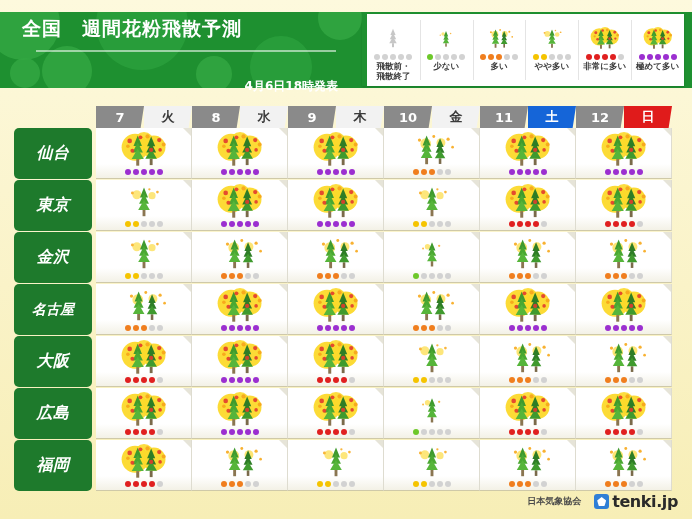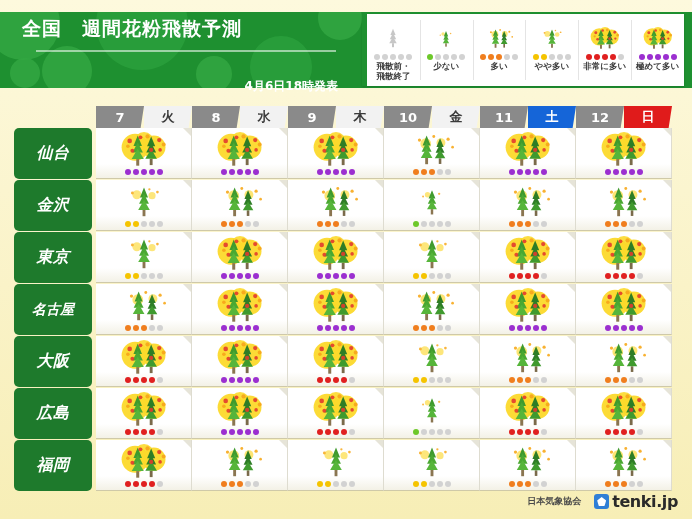--- a/index.html
+++ b/index.html
@@ -708,20 +708,221 @@
                 <span class="dot on-5"></span>
                 <span class="dot on-5"></span>
                 <span class="dot on-5"></span>
                 <span class="dot on-5"></span>
                 <span class="dot on-5"></span>
               </div>
             </div>
           </div>
         </div>
         <div class="data-row">
+          <div class="city">東京</div>
+          <div class="cells">
+            <div class="cell">
+              <div class="cell-art">
+                <svg width="72" height="34" viewBox="0 0 80 38">
+                  <circle cx="32" cy="12" r="5" fill="#fde05a" opacity="0.8"></circle>
+                  <circle cx="49" cy="13" r="4" fill="#fde05a" opacity="0.8"></circle>
+                  <g transform="translate(40,23) scale(1)">
+                    <rect x="-1.6" y="6" width="3.2" height="7" fill="#8a7550"></rect>
+                    <polygon points="0,-19 -4.5,-8 4.5,-8" fill="#3f9a2e"></polygon>
+                    <polygon points="0,-12 -5.5,-1 5.5,-1" fill="#4aa832"></polygon>
+                    <polygon points="0,-5 -6.5,6 6.5,6" fill="#56b53a"></polygon>
+                  </g>
+                  <circle cx="27" cy="10" r="1.6" fill="#f7a81b" opacity="0.85"></circle>
+                  <circle cx="55" cy="9" r="1.5" fill="#f7a81b" opacity="0.85"></circle>
+                  <circle cx="46" cy="6" r="1.3" fill="#f7a81b" opacity="0.85"></circle>
+                </svg>
+              </div>
+              <div class="dots">
+                <span class="dot on-2"></span>
+                <span class="dot on-2"></span>
+                <span class="dot"></span>
+                <span class="dot"></span>
+                <span class="dot"></span>
+              </div>
+            </div>
+            <div class="cell">
+              <div class="cell-art">
+                <svg width="72" height="34" viewBox="0 0 80 38">
+                  <circle cx="30" cy="17" r="15" fill="#fcd92b" opacity="0.95"></circle>
+                  <circle cx="51" cy="17" r="13" fill="#fcd92b" opacity="0.95"></circle>
+                  <circle cx="40" cy="11" r="11" fill="#fcd92b" opacity="0.9"></circle>
+                  <g transform="translate(33,24) scale(1.05)">
+                    <rect x="-1.6" y="6" width="3.2" height="7" fill="#8a7550"></rect>
+                    <polygon points="0,-19 -4.5,-8 4.5,-8" fill="#3f9a2e"></polygon>
+                    <polygon points="0,-12 -5.5,-1 5.5,-1" fill="#4aa832"></polygon>
+                    <polygon points="0,-5 -6.5,6 6.5,6" fill="#56b53a"></polygon>
+                  </g>
+                  <g transform="translate(48,24) scale(1)">
+                    <rect x="-1.6" y="6" width="3.2" height="7" fill="#7a6a4a"></rect>
+                    <polygon points="0,-19 -4.5,-8 4.5,-8" fill="#2e7d26"></polygon>
+                    <polygon points="0,-12 -5.5,-1 5.5,-1" fill="#2e7d26"></polygon>
+                    <polygon points="0,-5 -6.5,6 6.5,6" fill="#3f9a2e"></polygon>
+                  </g>
+                  <circle cx="24" cy="10" r="2.6" fill="#e23a2e" opacity="0.9"></circle>
+                  <circle cx="57" cy="9" r="2.4" fill="#e23a2e" opacity="0.9"></circle>
+                  <circle cx="36" cy="6" r="2.2" fill="#e23a2e" opacity="0.9"></circle>
+                  <circle cx="48" cy="20" r="2.4" fill="#e23a2e" opacity="0.9"></circle>
+                  <circle cx="27" cy="21" r="2.2" fill="#e23a2e" opacity="0.9"></circle>
+                  <circle cx="58" cy="20" r="2" fill="#e23a2e" opacity="0.9"></circle>
+                  <circle cx="44" cy="5" r="2.4" fill="#f7a81b" opacity="0.95"></circle>
+                  <circle cx="62" cy="14" r="2.2" fill="#f7a81b" opacity="0.95"></circle>
+                  <circle cx="22" cy="16" r="2" fill="#f7a81b" opacity="0.95"></circle>
+                </svg>
+              </div>
+              <div class="dots">
+                <span class="dot on-5"></span>
+                <span class="dot on-5"></span>
+                <span class="dot on-5"></span>
+                <span class="dot on-5"></span>
+                <span class="dot on-5"></span>
+              </div>
+            </div>
+            <div class="cell">
+              <div class="cell-art">
+                <svg width="72" height="34" viewBox="0 0 80 38">
+                  <circle cx="30" cy="17" r="15" fill="#fcd92b" opacity="0.95"></circle>
+                  <circle cx="51" cy="17" r="13" fill="#fcd92b" opacity="0.95"></circle>
+                  <circle cx="40" cy="11" r="11" fill="#fcd92b" opacity="0.9"></circle>
+                  <g transform="translate(33,24) scale(1.05)">
+                    <rect x="-1.6" y="6" width="3.2" height="7" fill="#8a7550"></rect>
+                    <polygon points="0,-19 -4.5,-8 4.5,-8" fill="#3f9a2e"></polygon>
+                    <polygon points="0,-12 -5.5,-1 5.5,-1" fill="#4aa832"></polygon>
+                    <polygon points="0,-5 -6.5,6 6.5,6" fill="#56b53a"></polygon>
+                  </g>
+                  <g transform="translate(48,24) scale(1)">
+                    <rect x="-1.6" y="6" width="3.2" height="7" fill="#7a6a4a"></rect>
+                    <polygon points="0,-19 -4.5,-8 4.5,-8" fill="#2e7d26"></polygon>
+                    <polygon points="0,-12 -5.5,-1 5.5,-1" fill="#2e7d26"></polygon>
+                    <polygon points="0,-5 -6.5,6 6.5,6" fill="#3f9a2e"></polygon>
+                  </g>
+                  <circle cx="24" cy="10" r="2.6" fill="#e23a2e" opacity="0.9"></circle>
+                  <circle cx="57" cy="9" r="2.4" fill="#e23a2e" opacity="0.9"></circle>
+                  <circle cx="36" cy="6" r="2.2" fill="#e23a2e" opacity="0.9"></circle>
+                  <circle cx="48" cy="20" r="2.4" fill="#e23a2e" opacity="0.9"></circle>
+                  <circle cx="27" cy="21" r="2.2" fill="#e23a2e" opacity="0.9"></circle>
+                  <circle cx="58" cy="20" r="2" fill="#e23a2e" opacity="0.9"></circle>
+                  <circle cx="44" cy="5" r="2.4" fill="#f7a81b" opacity="0.95"></circle>
+                  <circle cx="62" cy="14" r="2.2" fill="#f7a81b" opacity="0.95"></circle>
+                  <circle cx="22" cy="16" r="2" fill="#f7a81b" opacity="0.95"></circle>
+                </svg>
+              </div>
+              <div class="dots">
+                <span class="dot on-5"></span>
+                <span class="dot on-5"></span>
+                <span class="dot on-5"></span>
+                <span class="dot on-5"></span>
+                <span class="dot on-5"></span>
+              </div>
+            </div>
+            <div class="cell">
+              <div class="cell-art">
+                <svg width="72" height="34" viewBox="0 0 80 38">
+                  <circle cx="32" cy="12" r="5" fill="#fde05a" opacity="0.8"></circle>
+                  <circle cx="49" cy="13" r="4" fill="#fde05a" opacity="0.8"></circle>
+                  <g transform="translate(40,23) scale(1)">
+                    <rect x="-1.6" y="6" width="3.2" height="7" fill="#8a7550"></rect>
+                    <polygon points="0,-19 -4.5,-8 4.5,-8" fill="#3f9a2e"></polygon>
+                    <polygon points="0,-12 -5.5,-1 5.5,-1" fill="#4aa832"></polygon>
+                    <polygon points="0,-5 -6.5,6 6.5,6" fill="#56b53a"></polygon>
+                  </g>
+                  <circle cx="27" cy="10" r="1.6" fill="#f7a81b" opacity="0.85"></circle>
+                  <circle cx="55" cy="9" r="1.5" fill="#f7a81b" opacity="0.85"></circle>
+                  <circle cx="46" cy="6" r="1.3" fill="#f7a81b" opacity="0.85"></circle>
+                </svg>
+              </div>
+              <div class="dots">
+                <span class="dot on-2"></span>
+                <span class="dot on-2"></span>
+                <span class="dot"></span>
+                <span class="dot"></span>
+                <span class="dot"></span>
+              </div>
+            </div>
+            <div class="cell">
+              <div class="cell-art">
+                <svg width="72" height="34" viewBox="0 0 80 38">
+                  <circle cx="30" cy="17" r="15" fill="#fcd92b" opacity="0.95"></circle>
+                  <circle cx="51" cy="17" r="13" fill="#fcd92b" opacity="0.95"></circle>
+                  <circle cx="40" cy="11" r="11" fill="#fcd92b" opacity="0.9"></circle>
+                  <g transform="translate(33,24) scale(1.05)">
+                    <rect x="-1.6" y="6" width="3.2" height="7" fill="#8a7550"></rect>
+                    <polygon points="0,-19 -4.5,-8 4.5,-8" fill="#3f9a2e"></polygon>
+                    <polygon points="0,-12 -5.5,-1 5.5,-1" fill="#4aa832"></polygon>
+                    <polygon points="0,-5 -6.5,6 6.5,6" fill="#56b53a"></polygon>
+                  </g>
+                  <g transform="translate(48,24) scale(1)">
+                    <rect x="-1.6" y="6" width="3.2" height="7" fill="#7a6a4a"></rect>
+                    <polygon points="0,-19 -4.5,-8 4.5,-8" fill="#2e7d26"></polygon>
+                    <polygon points="0,-12 -5.5,-1 5.5,-1" fill="#2e7d26"></polygon>
+                    <polygon points="0,-5 -6.5,6 6.5,6" fill="#3f9a2e"></polygon>
+                  </g>
+                  <circle cx="24" cy="10" r="2.6" fill="#e23a2e" opacity="0.9"></circle>
+                  <circle cx="57" cy="9" r="2.4" fill="#e23a2e" opacity="0.9"></circle>
+                  <circle cx="36" cy="6" r="2.2" fill="#e23a2e" opacity="0.9"></circle>
+                  <circle cx="48" cy="20" r="2.4" fill="#e23a2e" opacity="0.9"></circle>
+                  <circle cx="27" cy="21" r="2.2" fill="#e23a2e" opacity="0.9"></circle>
+                  <circle cx="58" cy="20" r="2" fill="#e23a2e" opacity="0.9"></circle>
+                  <circle cx="44" cy="5" r="2.4" fill="#f7a81b" opacity="0.95"></circle>
+                  <circle cx="62" cy="14" r="2.2" fill="#f7a81b" opacity="0.95"></circle>
+                  <circle cx="22" cy="16" r="2" fill="#f7a81b" opacity="0.95"></circle>
+                </svg>
+              </div>
+              <div class="dots">
+                <span class="dot on-4"></span>
+                <span class="dot on-4"></span>
+                <span class="dot on-4"></span>
+                <span class="dot on-4"></span>
+                <span class="dot"></span>
+              </div>
+            </div>
+            <div class="cell">
+              <div class="cell-art">
+                <svg width="72" height="34" viewBox="0 0 80 38">
+                  <circle cx="30" cy="17" r="15" fill="#fcd92b" opacity="0.95"></circle>
+                  <circle cx="51" cy="17" r="13" fill="#fcd92b" opacity="0.95"></circle>
+                  <circle cx="40" cy="11" r="11" fill="#fcd92b" opacity="0.9"></circle>
+                  <g transform="translate(33,24) scale(1.05)">
+                    <rect x="-1.6" y="6" width="3.2" height="7" fill="#8a7550"></rect>
+                    <polygon points="0,-19 -4.5,-8 4.5,-8" fill="#3f9a2e"></polygon>
+                    <polygon points="0,-12 -5.5,-1 5.5,-1" fill="#4aa832"></polygon>
+                    <polygon points="0,-5 -6.5,6 6.5,6" fill="#56b53a"></polygon>
+                  </g>
+                  <g transform="translate(48,24) scale(1)">
+                    <rect x="-1.6" y="6" width="3.2" height="7" fill="#7a6a4a"></rect>
+                    <polygon points="0,-19 -4.5,-8 4.5,-8" fill="#2e7d26"></polygon>
+                    <polygon points="0,-12 -5.5,-1 5.5,-1" fill="#2e7d26"></polygon>
+                    <polygon points="0,-5 -6.5,6 6.5,6" fill="#3f9a2e"></polygon>
+                  </g>
+                  <circle cx="24" cy="10" r="2.6" fill="#e23a2e" opacity="0.9"></circle>
+                  <circle cx="57" cy="9" r="2.4" fill="#e23a2e" opacity="0.9"></circle>
+                  <circle cx="36" cy="6" r="2.2" fill="#e23a2e" opacity="0.9"></circle>
+                  <circle cx="48" cy="20" r="2.4" fill="#e23a2e" opacity="0.9"></circle>
+                  <circle cx="27" cy="21" r="2.2" fill="#e23a2e" opacity="0.9"></circle>
+                  <circle cx="58" cy="20" r="2" fill="#e23a2e" opacity="0.9"></circle>
+                  <circle cx="44" cy="5" r="2.4" fill="#f7a81b" opacity="0.95"></circle>
+                  <circle cx="62" cy="14" r="2.2" fill="#f7a81b" opacity="0.95"></circle>
+                  <circle cx="22" cy="16" r="2" fill="#f7a81b" opacity="0.95"></circle>
+                </svg>
+              </div>
+              <div class="dots">
+                <span class="dot on-4"></span>
+                <span class="dot on-4"></span>
+                <span class="dot on-4"></span>
+                <span class="dot on-4"></span>
+                <span class="dot"></span>
+              </div>
+            </div>
+          </div>
+        </div>
+        <div class="data-row">
           <div class="city">金沢</div>
           <div class="cells">
             <div class="cell">
               <div class="cell-art">
                 <svg width="72" height="34" viewBox="0 0 80 38">
                   <circle cx="32" cy="12" r="5" fill="#fde05a" opacity="0.8"></circle>
                   <circle cx="49" cy="13" r="4" fill="#fde05a" opacity="0.8"></circle>
                   <g transform="translate(40,23) scale(1)">
                     <rect x="-1.6" y="6" width="3.2" height="7" fill="#8a7550"></rect>
                     <polygon points="0,-19 -4.5,-8 4.5,-8" fill="#3f9a2e"></polygon>
@@ -877,221 +1078,20 @@
                   <circle cx="58" cy="8" r="1.8" fill="#f7a81b" opacity="0.9"></circle>
                   <circle cx="42" cy="5" r="1.6" fill="#f7a81b" opacity="0.9"></circle>
                   <circle cx="63" cy="17" r="1.5" fill="#f7a81b" opacity="0.9"></circle>
                 </svg>
               </div>
               <div class="dots">
                 <span class="dot on-3"></span>
                 <span class="dot on-3"></span>
                 <span class="dot on-3"></span>
                 <span class="dot"></span>
-                <span class="dot"></span>
-              </div>
-            </div>
-          </div>
-        </div>
-        <div class="data-row">
-          <div class="city">東京</div>
-          <div class="cells">
-            <div class="cell">
-              <div class="cell-art">
-                <svg width="72" height="34" viewBox="0 0 80 38">
-                  <circle cx="32" cy="12" r="5" fill="#fde05a" opacity="0.8"></circle>
-                  <circle cx="49" cy="13" r="4" fill="#fde05a" opacity="0.8"></circle>
-                  <g transform="translate(40,23) scale(1)">
-                    <rect x="-1.6" y="6" width="3.2" height="7" fill="#8a7550"></rect>
-                    <polygon points="0,-19 -4.5,-8 4.5,-8" fill="#3f9a2e"></polygon>
-                    <polygon points="0,-12 -5.5,-1 5.5,-1" fill="#4aa832"></polygon>
-                    <polygon points="0,-5 -6.5,6 6.5,6" fill="#56b53a"></polygon>
-                  </g>
-                  <circle cx="27" cy="10" r="1.6" fill="#f7a81b" opacity="0.85"></circle>
-                  <circle cx="55" cy="9" r="1.5" fill="#f7a81b" opacity="0.85"></circle>
-                  <circle cx="46" cy="6" r="1.3" fill="#f7a81b" opacity="0.85"></circle>
-                </svg>
-              </div>
-              <div class="dots">
-                <span class="dot on-2"></span>
-                <span class="dot on-2"></span>
-                <span class="dot"></span>
-                <span class="dot"></span>
-                <span class="dot"></span>
-              </div>
-            </div>
-            <div class="cell">
-              <div class="cell-art">
-                <svg width="72" height="34" viewBox="0 0 80 38">
-                  <circle cx="30" cy="17" r="15" fill="#fcd92b" opacity="0.95"></circle>
-                  <circle cx="51" cy="17" r="13" fill="#fcd92b" opacity="0.95"></circle>
-                  <circle cx="40" cy="11" r="11" fill="#fcd92b" opacity="0.9"></circle>
-                  <g transform="translate(33,24) scale(1.05)">
-                    <rect x="-1.6" y="6" width="3.2" height="7" fill="#8a7550"></rect>
-                    <polygon points="0,-19 -4.5,-8 4.5,-8" fill="#3f9a2e"></polygon>
-                    <polygon points="0,-12 -5.5,-1 5.5,-1" fill="#4aa832"></polygon>
-                    <polygon points="0,-5 -6.5,6 6.5,6" fill="#56b53a"></polygon>
-                  </g>
-                  <g transform="translate(48,24) scale(1)">
-                    <rect x="-1.6" y="6" width="3.2" height="7" fill="#7a6a4a"></rect>
-                    <polygon points="0,-19 -4.5,-8 4.5,-8" fill="#2e7d26"></polygon>
-                    <polygon points="0,-12 -5.5,-1 5.5,-1" fill="#2e7d26"></polygon>
-                    <polygon points="0,-5 -6.5,6 6.5,6" fill="#3f9a2e"></polygon>
-                  </g>
-                  <circle cx="24" cy="10" r="2.6" fill="#e23a2e" opacity="0.9"></circle>
-                  <circle cx="57" cy="9" r="2.4" fill="#e23a2e" opacity="0.9"></circle>
-                  <circle cx="36" cy="6" r="2.2" fill="#e23a2e" opacity="0.9"></circle>
-                  <circle cx="48" cy="20" r="2.4" fill="#e23a2e" opacity="0.9"></circle>
-                  <circle cx="27" cy="21" r="2.2" fill="#e23a2e" opacity="0.9"></circle>
-                  <circle cx="58" cy="20" r="2" fill="#e23a2e" opacity="0.9"></circle>
-                  <circle cx="44" cy="5" r="2.4" fill="#f7a81b" opacity="0.95"></circle>
-                  <circle cx="62" cy="14" r="2.2" fill="#f7a81b" opacity="0.95"></circle>
-                  <circle cx="22" cy="16" r="2" fill="#f7a81b" opacity="0.95"></circle>
-                </svg>
-              </div>
-              <div class="dots">
-                <span class="dot on-5"></span>
-                <span class="dot on-5"></span>
-                <span class="dot on-5"></span>
-                <span class="dot on-5"></span>
-                <span class="dot on-5"></span>
-              </div>
-            </div>
-            <div class="cell">
-              <div class="cell-art">
-                <svg width="72" height="34" viewBox="0 0 80 38">
-                  <circle cx="30" cy="17" r="15" fill="#fcd92b" opacity="0.95"></circle>
-                  <circle cx="51" cy="17" r="13" fill="#fcd92b" opacity="0.95"></circle>
-                  <circle cx="40" cy="11" r="11" fill="#fcd92b" opacity="0.9"></circle>
-                  <g transform="translate(33,24) scale(1.05)">
-                    <rect x="-1.6" y="6" width="3.2" height="7" fill="#8a7550"></rect>
-                    <polygon points="0,-19 -4.5,-8 4.5,-8" fill="#3f9a2e"></polygon>
-                    <polygon points="0,-12 -5.5,-1 5.5,-1" fill="#4aa832"></polygon>
-                    <polygon points="0,-5 -6.5,6 6.5,6" fill="#56b53a"></polygon>
-                  </g>
-                  <g transform="translate(48,24) scale(1)">
-                    <rect x="-1.6" y="6" width="3.2" height="7" fill="#7a6a4a"></rect>
-                    <polygon points="0,-19 -4.5,-8 4.5,-8" fill="#2e7d26"></polygon>
-                    <polygon points="0,-12 -5.5,-1 5.5,-1" fill="#2e7d26"></polygon>
-                    <polygon points="0,-5 -6.5,6 6.5,6" fill="#3f9a2e"></polygon>
-                  </g>
-                  <circle cx="24" cy="10" r="2.6" fill="#e23a2e" opacity="0.9"></circle>
-                  <circle cx="57" cy="9" r="2.4" fill="#e23a2e" opacity="0.9"></circle>
-                  <circle cx="36" cy="6" r="2.2" fill="#e23a2e" opacity="0.9"></circle>
-                  <circle cx="48" cy="20" r="2.4" fill="#e23a2e" opacity="0.9"></circle>
-                  <circle cx="27" cy="21" r="2.2" fill="#e23a2e" opacity="0.9"></circle>
-                  <circle cx="58" cy="20" r="2" fill="#e23a2e" opacity="0.9"></circle>
-                  <circle cx="44" cy="5" r="2.4" fill="#f7a81b" opacity="0.95"></circle>
-                  <circle cx="62" cy="14" r="2.2" fill="#f7a81b" opacity="0.95"></circle>
-                  <circle cx="22" cy="16" r="2" fill="#f7a81b" opacity="0.95"></circle>
-                </svg>
-              </div>
-              <div class="dots">
-                <span class="dot on-5"></span>
-                <span class="dot on-5"></span>
-                <span class="dot on-5"></span>
-                <span class="dot on-5"></span>
-                <span class="dot on-5"></span>
-              </div>
-            </div>
-            <div class="cell">
-              <div class="cell-art">
-                <svg width="72" height="34" viewBox="0 0 80 38">
-                  <circle cx="32" cy="12" r="5" fill="#fde05a" opacity="0.8"></circle>
-                  <circle cx="49" cy="13" r="4" fill="#fde05a" opacity="0.8"></circle>
-                  <g transform="translate(40,23) scale(1)">
-                    <rect x="-1.6" y="6" width="3.2" height="7" fill="#8a7550"></rect>
-                    <polygon points="0,-19 -4.5,-8 4.5,-8" fill="#3f9a2e"></polygon>
-                    <polygon points="0,-12 -5.5,-1 5.5,-1" fill="#4aa832"></polygon>
-                    <polygon points="0,-5 -6.5,6 6.5,6" fill="#56b53a"></polygon>
-                  </g>
-                  <circle cx="27" cy="10" r="1.6" fill="#f7a81b" opacity="0.85"></circle>
-                  <circle cx="55" cy="9" r="1.5" fill="#f7a81b" opacity="0.85"></circle>
-                  <circle cx="46" cy="6" r="1.3" fill="#f7a81b" opacity="0.85"></circle>
-                </svg>
-              </div>
-              <div class="dots">
-                <span class="dot on-2"></span>
-                <span class="dot on-2"></span>
-                <span class="dot"></span>
-                <span class="dot"></span>
-                <span class="dot"></span>
-              </div>
-            </div>
-            <div class="cell">
-              <div class="cell-art">
-                <svg width="72" height="34" viewBox="0 0 80 38">
-                  <circle cx="30" cy="17" r="15" fill="#fcd92b" opacity="0.95"></circle>
-                  <circle cx="51" cy="17" r="13" fill="#fcd92b" opacity="0.95"></circle>
-                  <circle cx="40" cy="11" r="11" fill="#fcd92b" opacity="0.9"></circle>
-                  <g transform="translate(33,24) scale(1.05)">
-                    <rect x="-1.6" y="6" width="3.2" height="7" fill="#8a7550"></rect>
-                    <polygon points="0,-19 -4.5,-8 4.5,-8" fill="#3f9a2e"></polygon>
-                    <polygon points="0,-12 -5.5,-1 5.5,-1" fill="#4aa832"></polygon>
-                    <polygon points="0,-5 -6.5,6 6.5,6" fill="#56b53a"></polygon>
-                  </g>
-                  <g transform="translate(48,24) scale(1)">
-                    <rect x="-1.6" y="6" width="3.2" height="7" fill="#7a6a4a"></rect>
-                    <polygon points="0,-19 -4.5,-8 4.5,-8" fill="#2e7d26"></polygon>
-                    <polygon points="0,-12 -5.5,-1 5.5,-1" fill="#2e7d26"></polygon>
-                    <polygon points="0,-5 -6.5,6 6.5,6" fill="#3f9a2e"></polygon>
-                  </g>
-                  <circle cx="24" cy="10" r="2.6" fill="#e23a2e" opacity="0.9"></circle>
-                  <circle cx="57" cy="9" r="2.4" fill="#e23a2e" opacity="0.9"></circle>
-                  <circle cx="36" cy="6" r="2.2" fill="#e23a2e" opacity="0.9"></circle>
-                  <circle cx="48" cy="20" r="2.4" fill="#e23a2e" opacity="0.9"></circle>
-                  <circle cx="27" cy="21" r="2.2" fill="#e23a2e" opacity="0.9"></circle>
-                  <circle cx="58" cy="20" r="2" fill="#e23a2e" opacity="0.9"></circle>
-                  <circle cx="44" cy="5" r="2.4" fill="#f7a81b" opacity="0.95"></circle>
-                  <circle cx="62" cy="14" r="2.2" fill="#f7a81b" opacity="0.95"></circle>
-                  <circle cx="22" cy="16" r="2" fill="#f7a81b" opacity="0.95"></circle>
-                </svg>
-              </div>
-              <div class="dots">
-                <span class="dot on-4"></span>
-                <span class="dot on-4"></span>
-                <span class="dot on-4"></span>
-                <span class="dot on-4"></span>
-                <span class="dot"></span>
-              </div>
-            </div>
-            <div class="cell">
-              <div class="cell-art">
-                <svg width="72" height="34" viewBox="0 0 80 38">
-                  <circle cx="30" cy="17" r="15" fill="#fcd92b" opacity="0.95"></circle>
-                  <circle cx="51" cy="17" r="13" fill="#fcd92b" opacity="0.95"></circle>
-                  <circle cx="40" cy="11" r="11" fill="#fcd92b" opacity="0.9"></circle>
-                  <g transform="translate(33,24) scale(1.05)">
-                    <rect x="-1.6" y="6" width="3.2" height="7" fill="#8a7550"></rect>
-                    <polygon points="0,-19 -4.5,-8 4.5,-8" fill="#3f9a2e"></polygon>
-                    <polygon points="0,-12 -5.5,-1 5.5,-1" fill="#4aa832"></polygon>
-                    <polygon points="0,-5 -6.5,6 6.5,6" fill="#56b53a"></polygon>
-                  </g>
-                  <g transform="translate(48,24) scale(1)">
-                    <rect x="-1.6" y="6" width="3.2" height="7" fill="#7a6a4a"></rect>
-                    <polygon points="0,-19 -4.5,-8 4.5,-8" fill="#2e7d26"></polygon>
-                    <polygon points="0,-12 -5.5,-1 5.5,-1" fill="#2e7d26"></polygon>
-                    <polygon points="0,-5 -6.5,6 6.5,6" fill="#3f9a2e"></polygon>
-                  </g>
-                  <circle cx="24" cy="10" r="2.6" fill="#e23a2e" opacity="0.9"></circle>
-                  <circle cx="57" cy="9" r="2.4" fill="#e23a2e" opacity="0.9"></circle>
-                  <circle cx="36" cy="6" r="2.2" fill="#e23a2e" opacity="0.9"></circle>
-                  <circle cx="48" cy="20" r="2.4" fill="#e23a2e" opacity="0.9"></circle>
-                  <circle cx="27" cy="21" r="2.2" fill="#e23a2e" opacity="0.9"></circle>
-                  <circle cx="58" cy="20" r="2" fill="#e23a2e" opacity="0.9"></circle>
-                  <circle cx="44" cy="5" r="2.4" fill="#f7a81b" opacity="0.95"></circle>
-                  <circle cx="62" cy="14" r="2.2" fill="#f7a81b" opacity="0.95"></circle>
-                  <circle cx="22" cy="16" r="2" fill="#f7a81b" opacity="0.95"></circle>
-                </svg>
-              </div>
-              <div class="dots">
-                <span class="dot on-4"></span>
-                <span class="dot on-4"></span>
-                <span class="dot on-4"></span>
-                <span class="dot on-4"></span>
                 <span class="dot"></span>
               </div>
             </div>
           </div>
         </div>
         <div class="data-row">
           <div class="city narrow-text">名古屋</div>
           <div class="cells">
             <div class="cell">
               <div class="cell-art">

